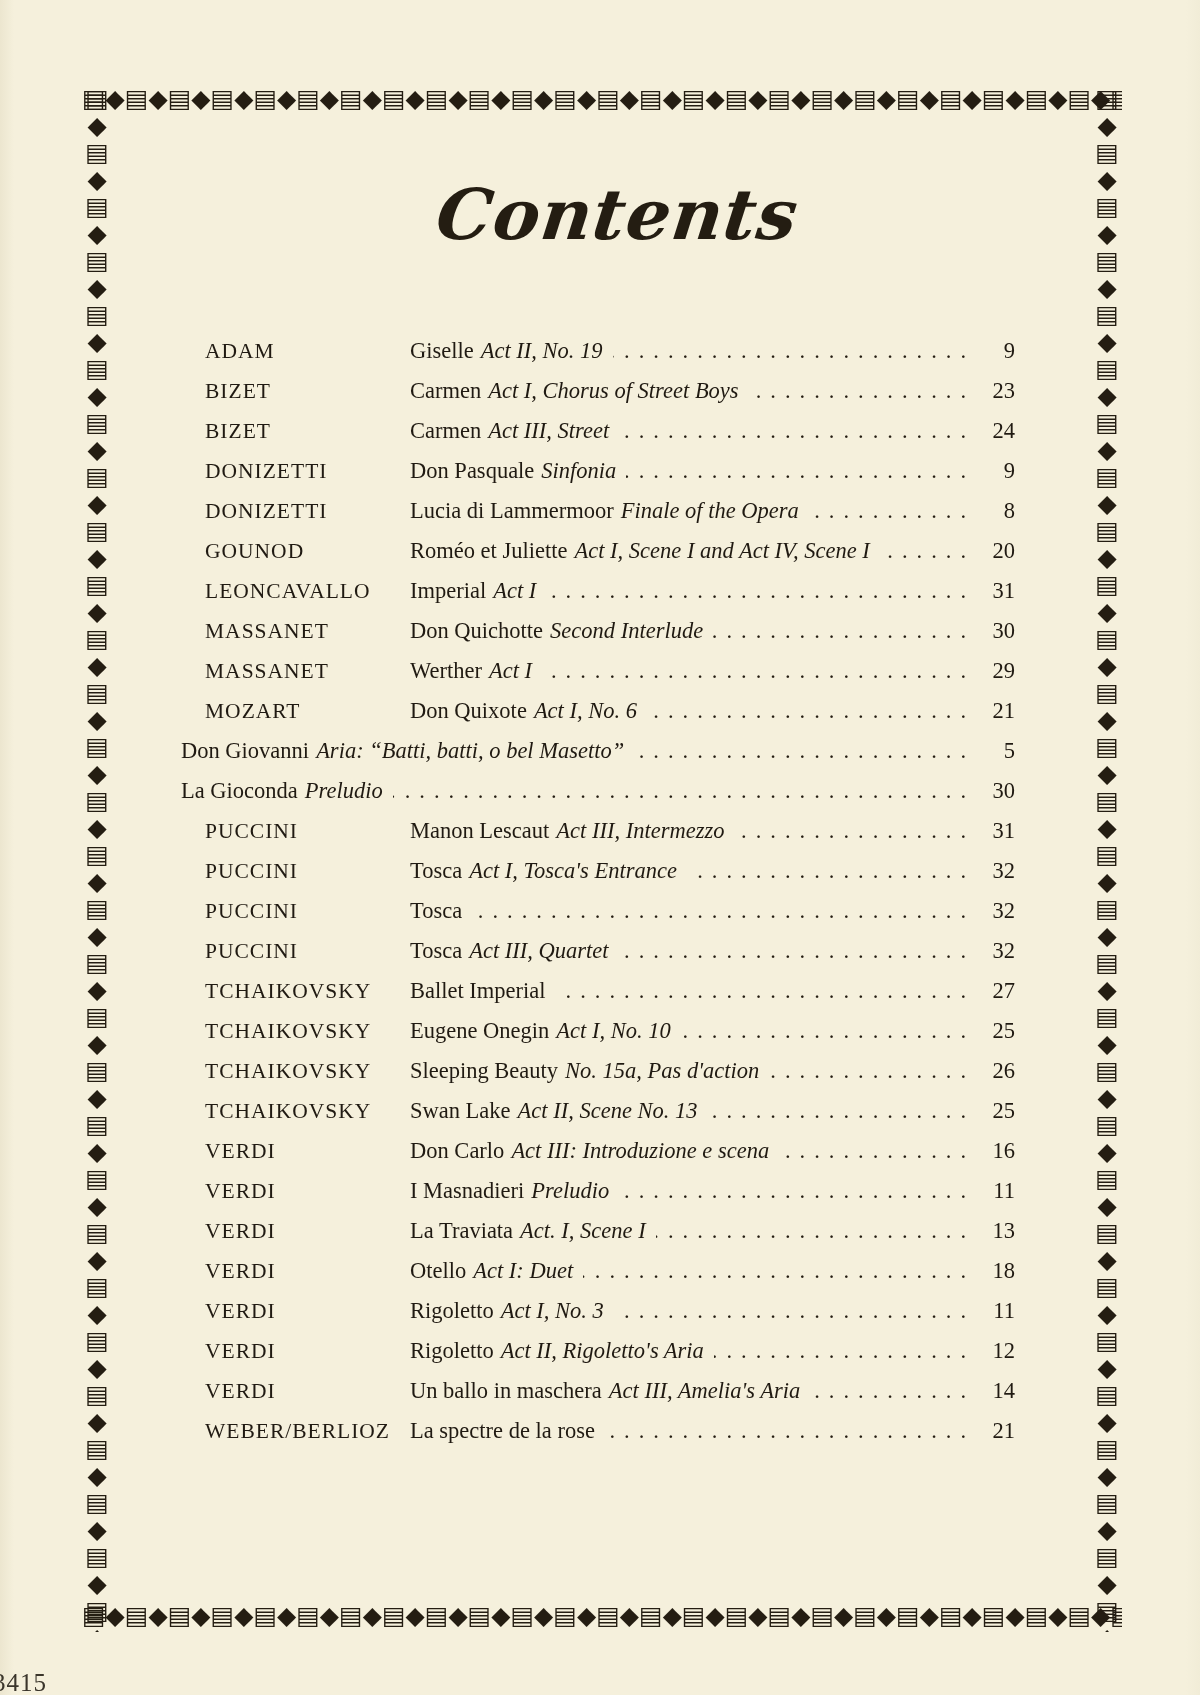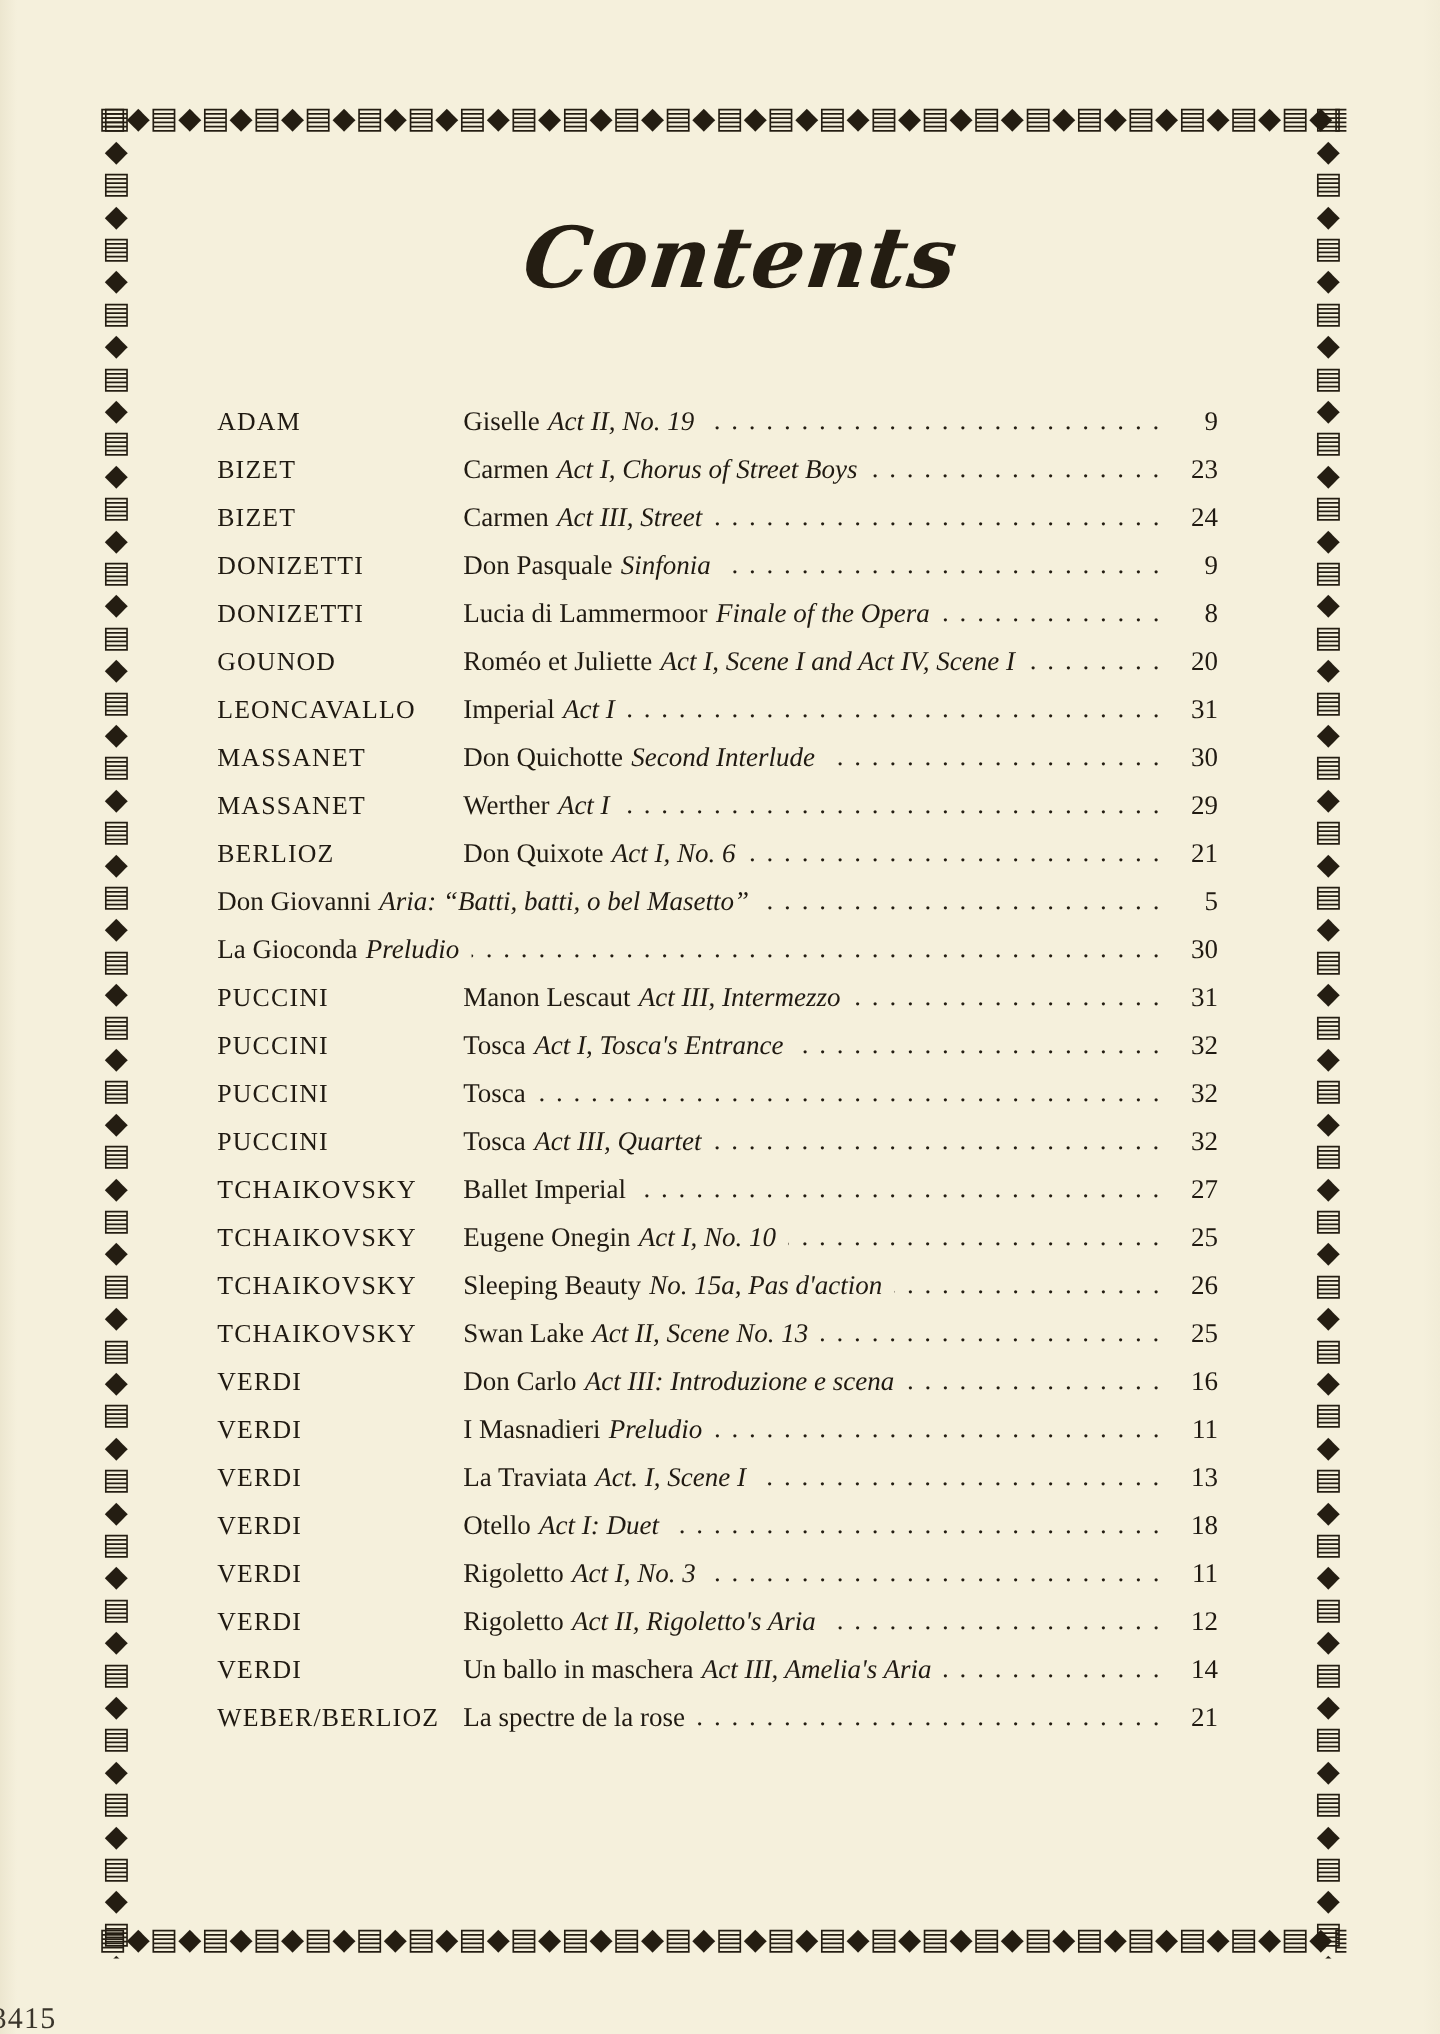--- a/index.html
+++ b/index.html
@@ -90,20 +90,21 @@
     height: 40px;
     line-height: 40px;
     font-size: 22.5px;
     white-space: nowrap;
   }
   .composer {
     width: 205px;
     flex: 0 0 205px;
     letter-spacing: 1px;
     font-size: 21.5px;
+    margin-left: 24px;
   }
   .entry {
     flex: 1;
     display: flex;
     align-items: baseline;
     min-width: 0;
   }
   .work { flex: 0 0 auto; }
   .detail {
     flex: 0 0 auto;
@@ -229,21 +230,21 @@
           <div class="row">
     <span class="composer">MASSANET</span>
     <span class="entry">
       <span class="work">Werther</span>
       <span class="detail">Act I</span>
       <span class="leader">..........................................................................................</span>
       <span class="pageno">29</span>
     </span>
   </div>
           <div class="row">
-    <span class="composer">BERLIOZ</span>
+    <span class="composer">MOZART</span>
     <span class="entry">
       <span class="work">Don Quixote</span>
       <span class="detail">Act I, No. 6</span>
       <span class="leader">..........................................................................................</span>
       <span class="pageno">21</span>
     </span>
   </div>
           <div class="row">
     <span class="entry">
       <span class="work">Don Giovanni</span>

